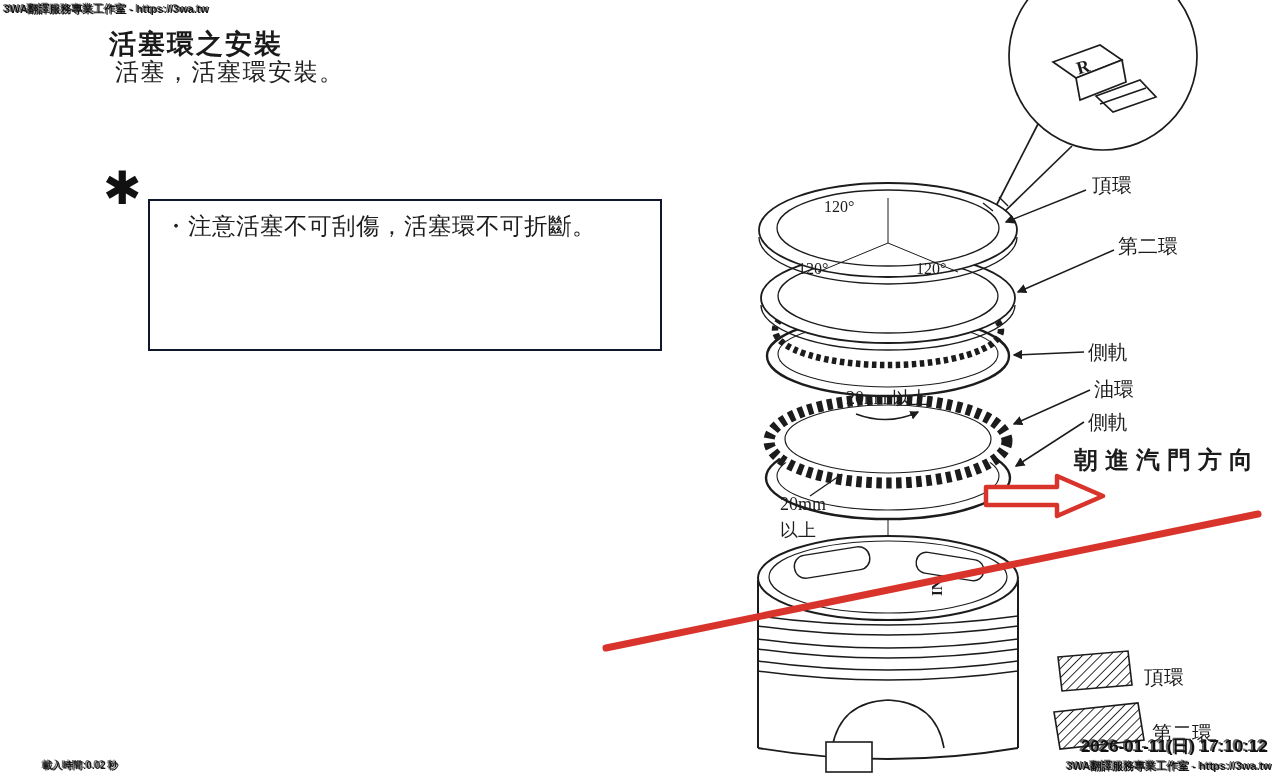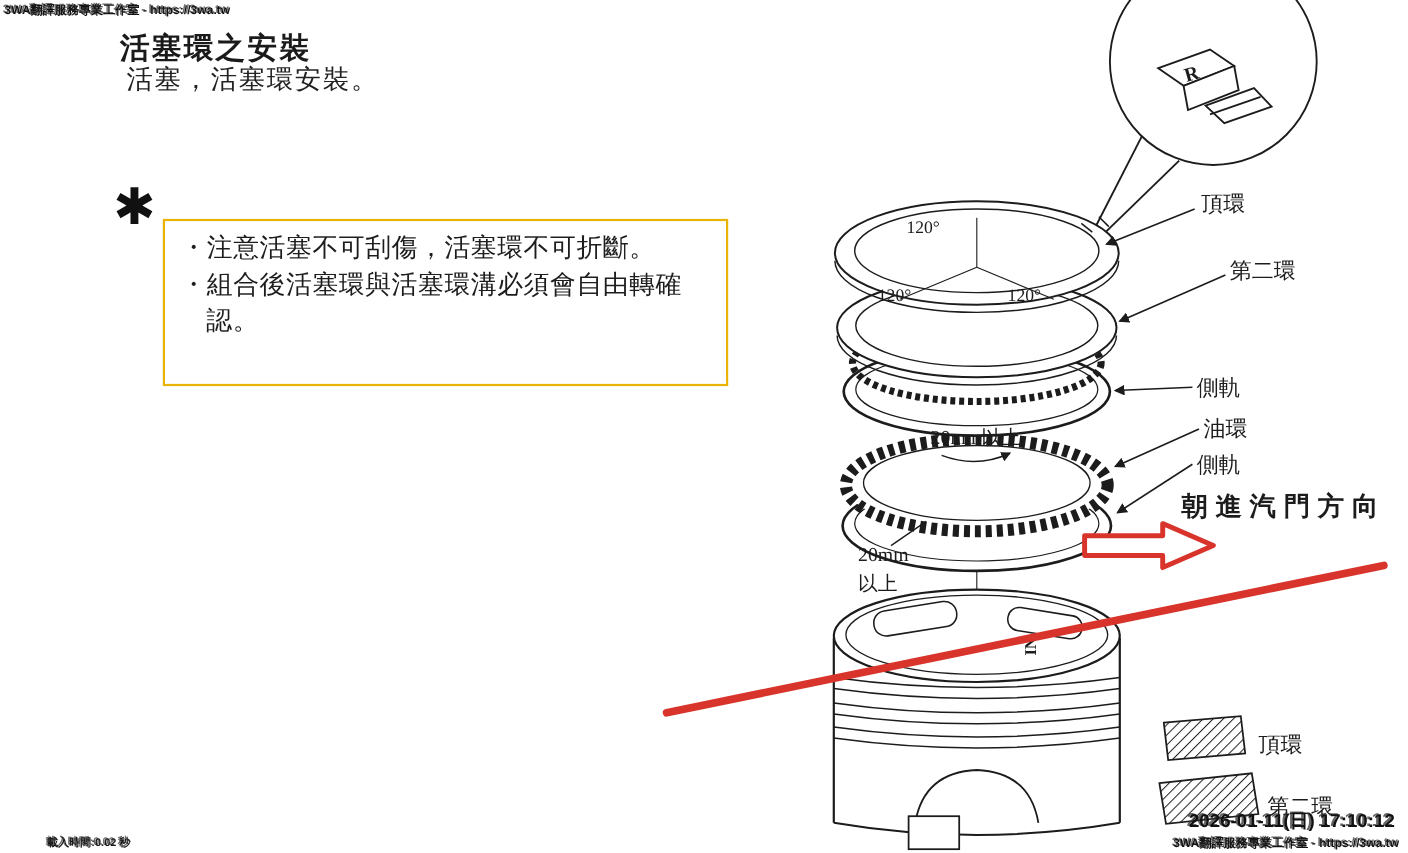--- a/index.html
+++ b/index.html
@@ -21,21 +21,21 @@
         font-family:"Liberation Sans", sans-serif; font-weight:bold; color:#111;
         text-shadow:-2px -1px 0 rgba(50,50,50,.75); white-space:nowrap; }
 
   .doc-title { position:absolute; left:109px; top:26px; font-size:27px; font-weight:bold;
         font-family:"Liberation Sans", sans-serif; letter-spacing:2px; color:#1a1a1a; }
   .para { position:absolute; left:115px; font-size:24px; letter-spacing:1.5px; color:#222; }
   .para-1 { top:56px; }
   .para-2 { top:118px; }
   .star-marker { position:absolute; left:103px; top:166px; font-size:46px; line-height:1; color:#111; }
   .note-box { position:absolute; left:148px; top:199px; width:514px; min-height:152px;
-        border:2px solid #eab308; padding:9px 14px 11px; font-size:23.5px;
+        border:2px solid #0f172a; padding:9px 14px 11px; font-size:23.5px;
         line-height:1.4; letter-spacing:0.5px; color:#1d1d1d; }
   .note-line { padding-left:1em; text-indent:-1em; }
 </style>
 </head>
 <body>
 
 <div class="page">
 
   <svg class="diagram" width="1280" height="775" viewBox="0 0 1280 775">
     <defs>
@@ -153,16 +153,15 @@
   <div class="load-time">載入時間:0.02 秒</div>
   <div class="timestamp">2026-01-11(日) 17:10:12</div>
 
   <h1 class="doc-title">活塞環之安裝</h1>
   <p class="para para-1">活塞，活塞環安裝。</p>
 
   <div class="star-marker">✱</div>
 
   <div class="note-box">
     <div class="note-line">・注意活塞不可刮傷，活塞環不可折斷。</div>
-    <div class="note-line">・組合後活塞環與活塞環溝必須會自由轉確認。</div>
   </div>
 
 </div>
 
 </body></html>

